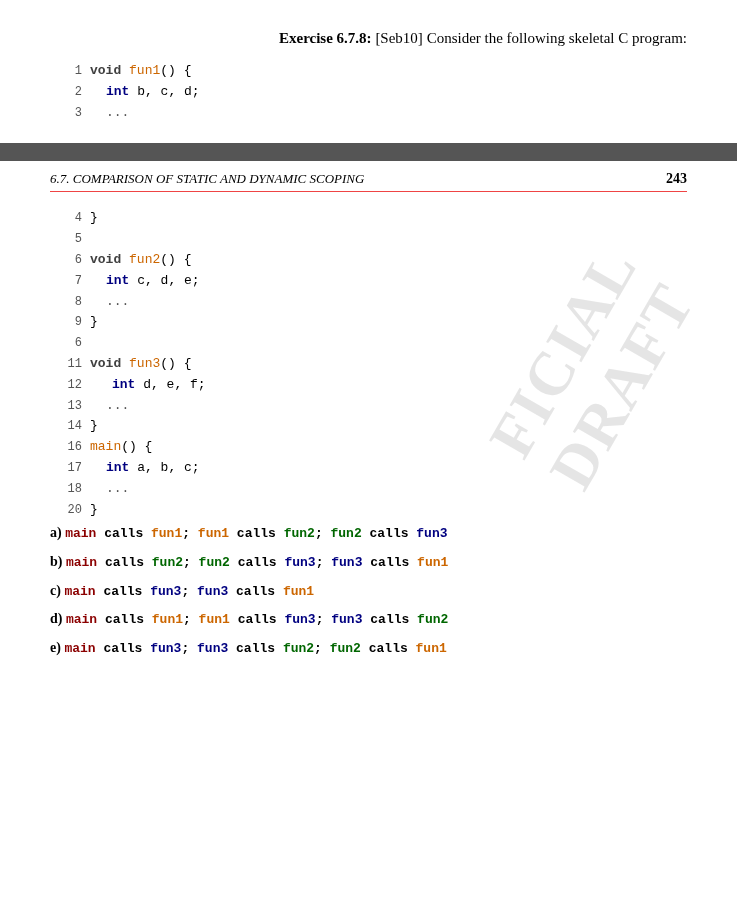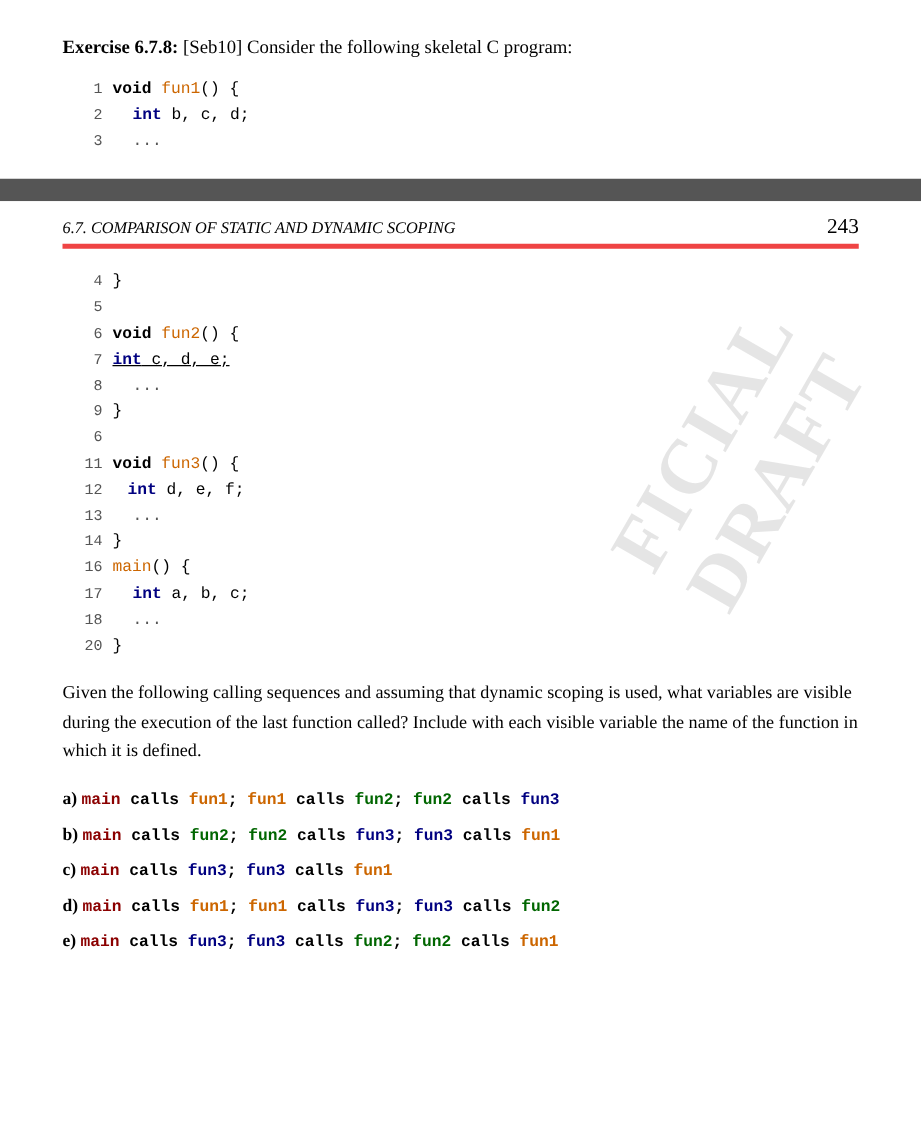--- a/index.html
+++ b/index.html
@@ -14,20 +14,21 @@
 
     .page-top {
       padding: 30px 50px 20px 50px;
       background: #fff;
     }
 
     .exercise-title {
       font-size: 15px;
       font-weight: bold;
       margin-bottom: 14px;
+      text-align: right;
     }
     .exercise-title span.normal {
       font-weight: normal;
     }
 
     .code-block {
       font-family: 'Courier New', Courier, monospace;
       font-size: 13px;
       line-height: 1.6;
       margin-left: 10px;
@@ -37,53 +38,53 @@
       align-items: baseline;
     }
     .line-num {
       color: #555;
       width: 22px;
       text-align: right;
       margin-right: 8px;
       font-size: 12px;
       flex-shrink: 0;
     }
-    .kw-void { color: #000000; font-weight: bold; }
+    .kw-void { color: #404040; font-weight: bold; }
     .kw-int { color: #000080; font-weight: bold; }
     .fn-name { color: #cc6600; }
     .dots { color: #555; }
 
     .divider-bar {
       height: 18px;
       background: #555;
       margin: 0;
     }
 
     .page-bottom {
       padding: 10px 50px 30px 50px;
       background: #fff;
       position: relative;
     }
 
     .chapter-header {
       display: flex;
       justify-content: space-between;
       align-items: baseline;
-      border-bottom: 4px solid #ef4444;
+      border-bottom: 1px solid #ef4444;
       padding-bottom: 4px;
       margin-bottom: 16px;
     }
     .chapter-header-title {
       font-style: italic;
       font-size: 13px;
       color: #000;
     }
     .chapter-header-page {
-      font-size: 17px;
-      font-weight: normal;
+      font-size: 14px;
+      font-weight: bold;
       text-align: right;
     }
 
     .watermark {
       position: absolute;
       top: 140px;
       right: 30px;
       font-size: 62px;
       font-weight: bold;
       color: rgba(180, 180, 180, 0.35);
@@ -176,21 +177,21 @@
       <span>&nbsp;</span>
     </div>
 
     <div class="code-line">
       <span class="line-num">6</span>
       <span class="kw-void">void</span>&nbsp;<span class="fn-name">fun2</span><span>() {</span>
     </div>
 
     <div class="code-line">
       <span class="line-num">7</span>
-      <span style="text-decoration:underline;"><span class="kw-int">int</span> c, d, e;</span>
+      <span style="margin-left:16px;"><span class="kw-int">int</span> c, d, e;</span>
     </div>
 
     <div class="code-line">
       <span class="line-num">8</span>
       <span style="margin-left:16px;" class="dots">...</span>
     </div>
 
     <div class="code-line">
       <span class="line-num">9</span>
       <span>}</span>
@@ -201,21 +202,21 @@
       <span>&nbsp;</span>
     </div>
 
     <div class="code-line">
       <span class="line-num">11</span>
       <span class="kw-void">void</span>&nbsp;<span class="fn-name">fun3</span><span>() {</span>
     </div>
 
     <div class="code-line">
       <span class="line-num">12</span>
-      <span style="margin-left:12px;"><span class="kw-int">int</span> d, e, f;</span>
+      <span style="margin-left:22px;"><span class="kw-int">int</span> d, e, f;</span>
     </div>
 
     <div class="code-line">
       <span class="line-num">13</span>
       <span style="margin-left:16px;" class="dots">...</span>
     </div>
 
     <div class="code-line">
       <span class="line-num">14</span>
       <span>}</span>
@@ -237,21 +238,20 @@
       <span class="line-num">18</span>
       <span style="margin-left:16px;" class="dots">...</span>
     </div>
 
     <div class="code-line">
       <span class="line-num">20</span>
       <span>}</span>
     </div>
   </div>
 
-  <p class="description-text">Given the following calling sequences and assuming that dynamic scoping is used, what variables are visible during the execution of the last function called? Include with each visible variable the name of the function in which it is defined.</p>
 
   <div class="call-sequence" id="sequences-container">
   <div class="call-seq-line"><span>a) </span><span class="cs-mono cs-main">main</span><span class="cs-mono cs-calls"> calls </span><span class="cs-mono cs-fun1">fun1</span><span class="cs-mono cs-calls">; </span><span class="cs-mono cs-fun1">fun1</span><span class="cs-mono cs-calls"> calls </span><span class="cs-mono cs-fun2">fun2</span><span class="cs-mono cs-calls">; </span><span class="cs-mono cs-fun2">fun2</span><span class="cs-mono cs-calls"> calls </span><span class="cs-mono cs-fun3">fun3</span></div>
       <div class="call-seq-line"><span>b) </span><span class="cs-mono cs-main">main</span><span class="cs-mono cs-calls"> calls </span><span class="cs-mono cs-fun2">fun2</span><span class="cs-mono cs-calls">; </span><span class="cs-mono cs-fun2">fun2</span><span class="cs-mono cs-calls"> calls </span><span class="cs-mono cs-fun3">fun3</span><span class="cs-mono cs-calls">; </span><span class="cs-mono cs-fun3">fun3</span><span class="cs-mono cs-calls"> calls </span><span class="cs-mono cs-fun1">fun1</span></div>
       <div class="call-seq-line"><span>c) </span><span class="cs-mono cs-main">main</span><span class="cs-mono cs-calls"> calls </span><span class="cs-mono cs-fun3">fun3</span><span class="cs-mono cs-calls">; </span><span class="cs-mono cs-fun3">fun3</span><span class="cs-mono cs-calls"> calls </span><span class="cs-mono cs-fun1">fun1</span></div>
       <div class="call-seq-line"><span>d) </span><span class="cs-mono cs-main">main</span><span class="cs-mono cs-calls"> calls </span><span class="cs-mono cs-fun1">fun1</span><span class="cs-mono cs-calls">; </span><span class="cs-mono cs-fun1">fun1</span><span class="cs-mono cs-calls"> calls </span><span class="cs-mono cs-fun3">fun3</span><span class="cs-mono cs-calls">; </span><span class="cs-mono cs-fun3">fun3</span><span class="cs-mono cs-calls"> calls </span><span class="cs-mono cs-fun2">fun2</span></div>
       <div class="call-seq-line"><span>e) </span><span class="cs-mono cs-main">main</span><span class="cs-mono cs-calls"> calls </span><span class="cs-mono cs-fun3">fun3</span><span class="cs-mono cs-calls">; </span><span class="cs-mono cs-fun3">fun3</span><span class="cs-mono cs-calls"> calls </span><span class="cs-mono cs-fun2">fun2</span><span class="cs-mono cs-calls">; </span><span class="cs-mono cs-fun2">fun2</span><span class="cs-mono cs-calls"> calls </span><span class="cs-mono cs-fun1">fun1</span></div>
     </div>
 
 </div>

